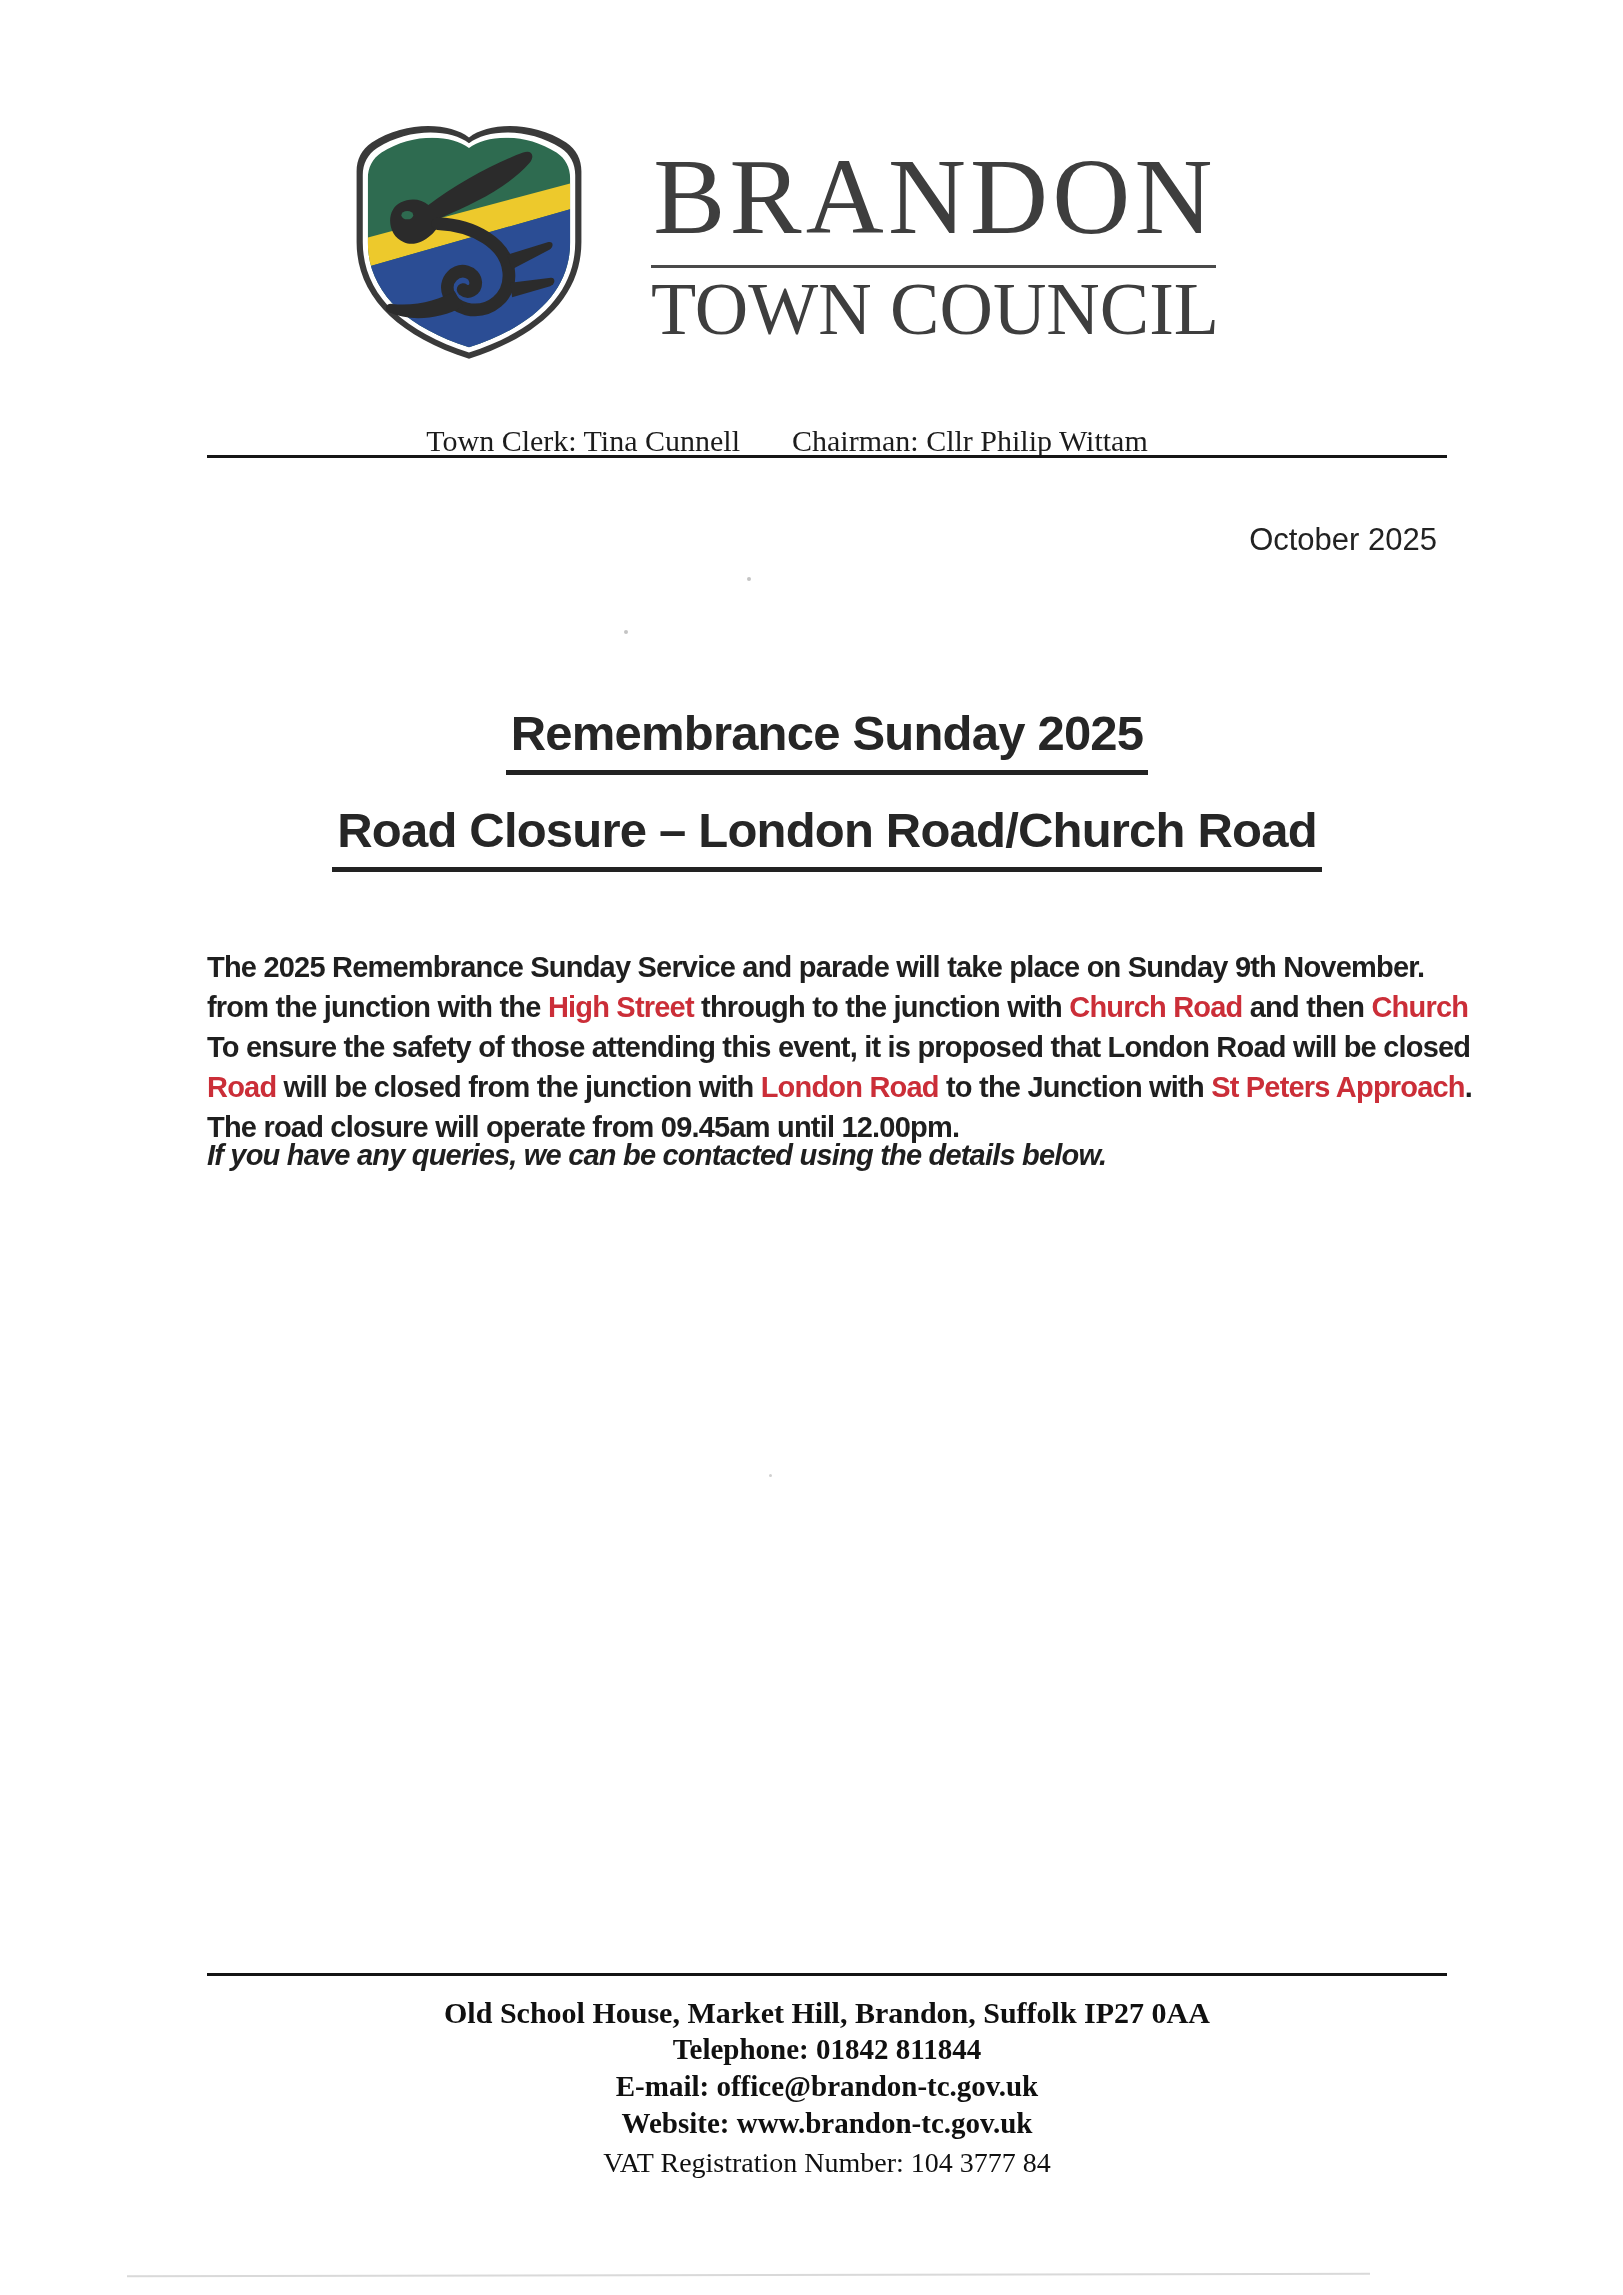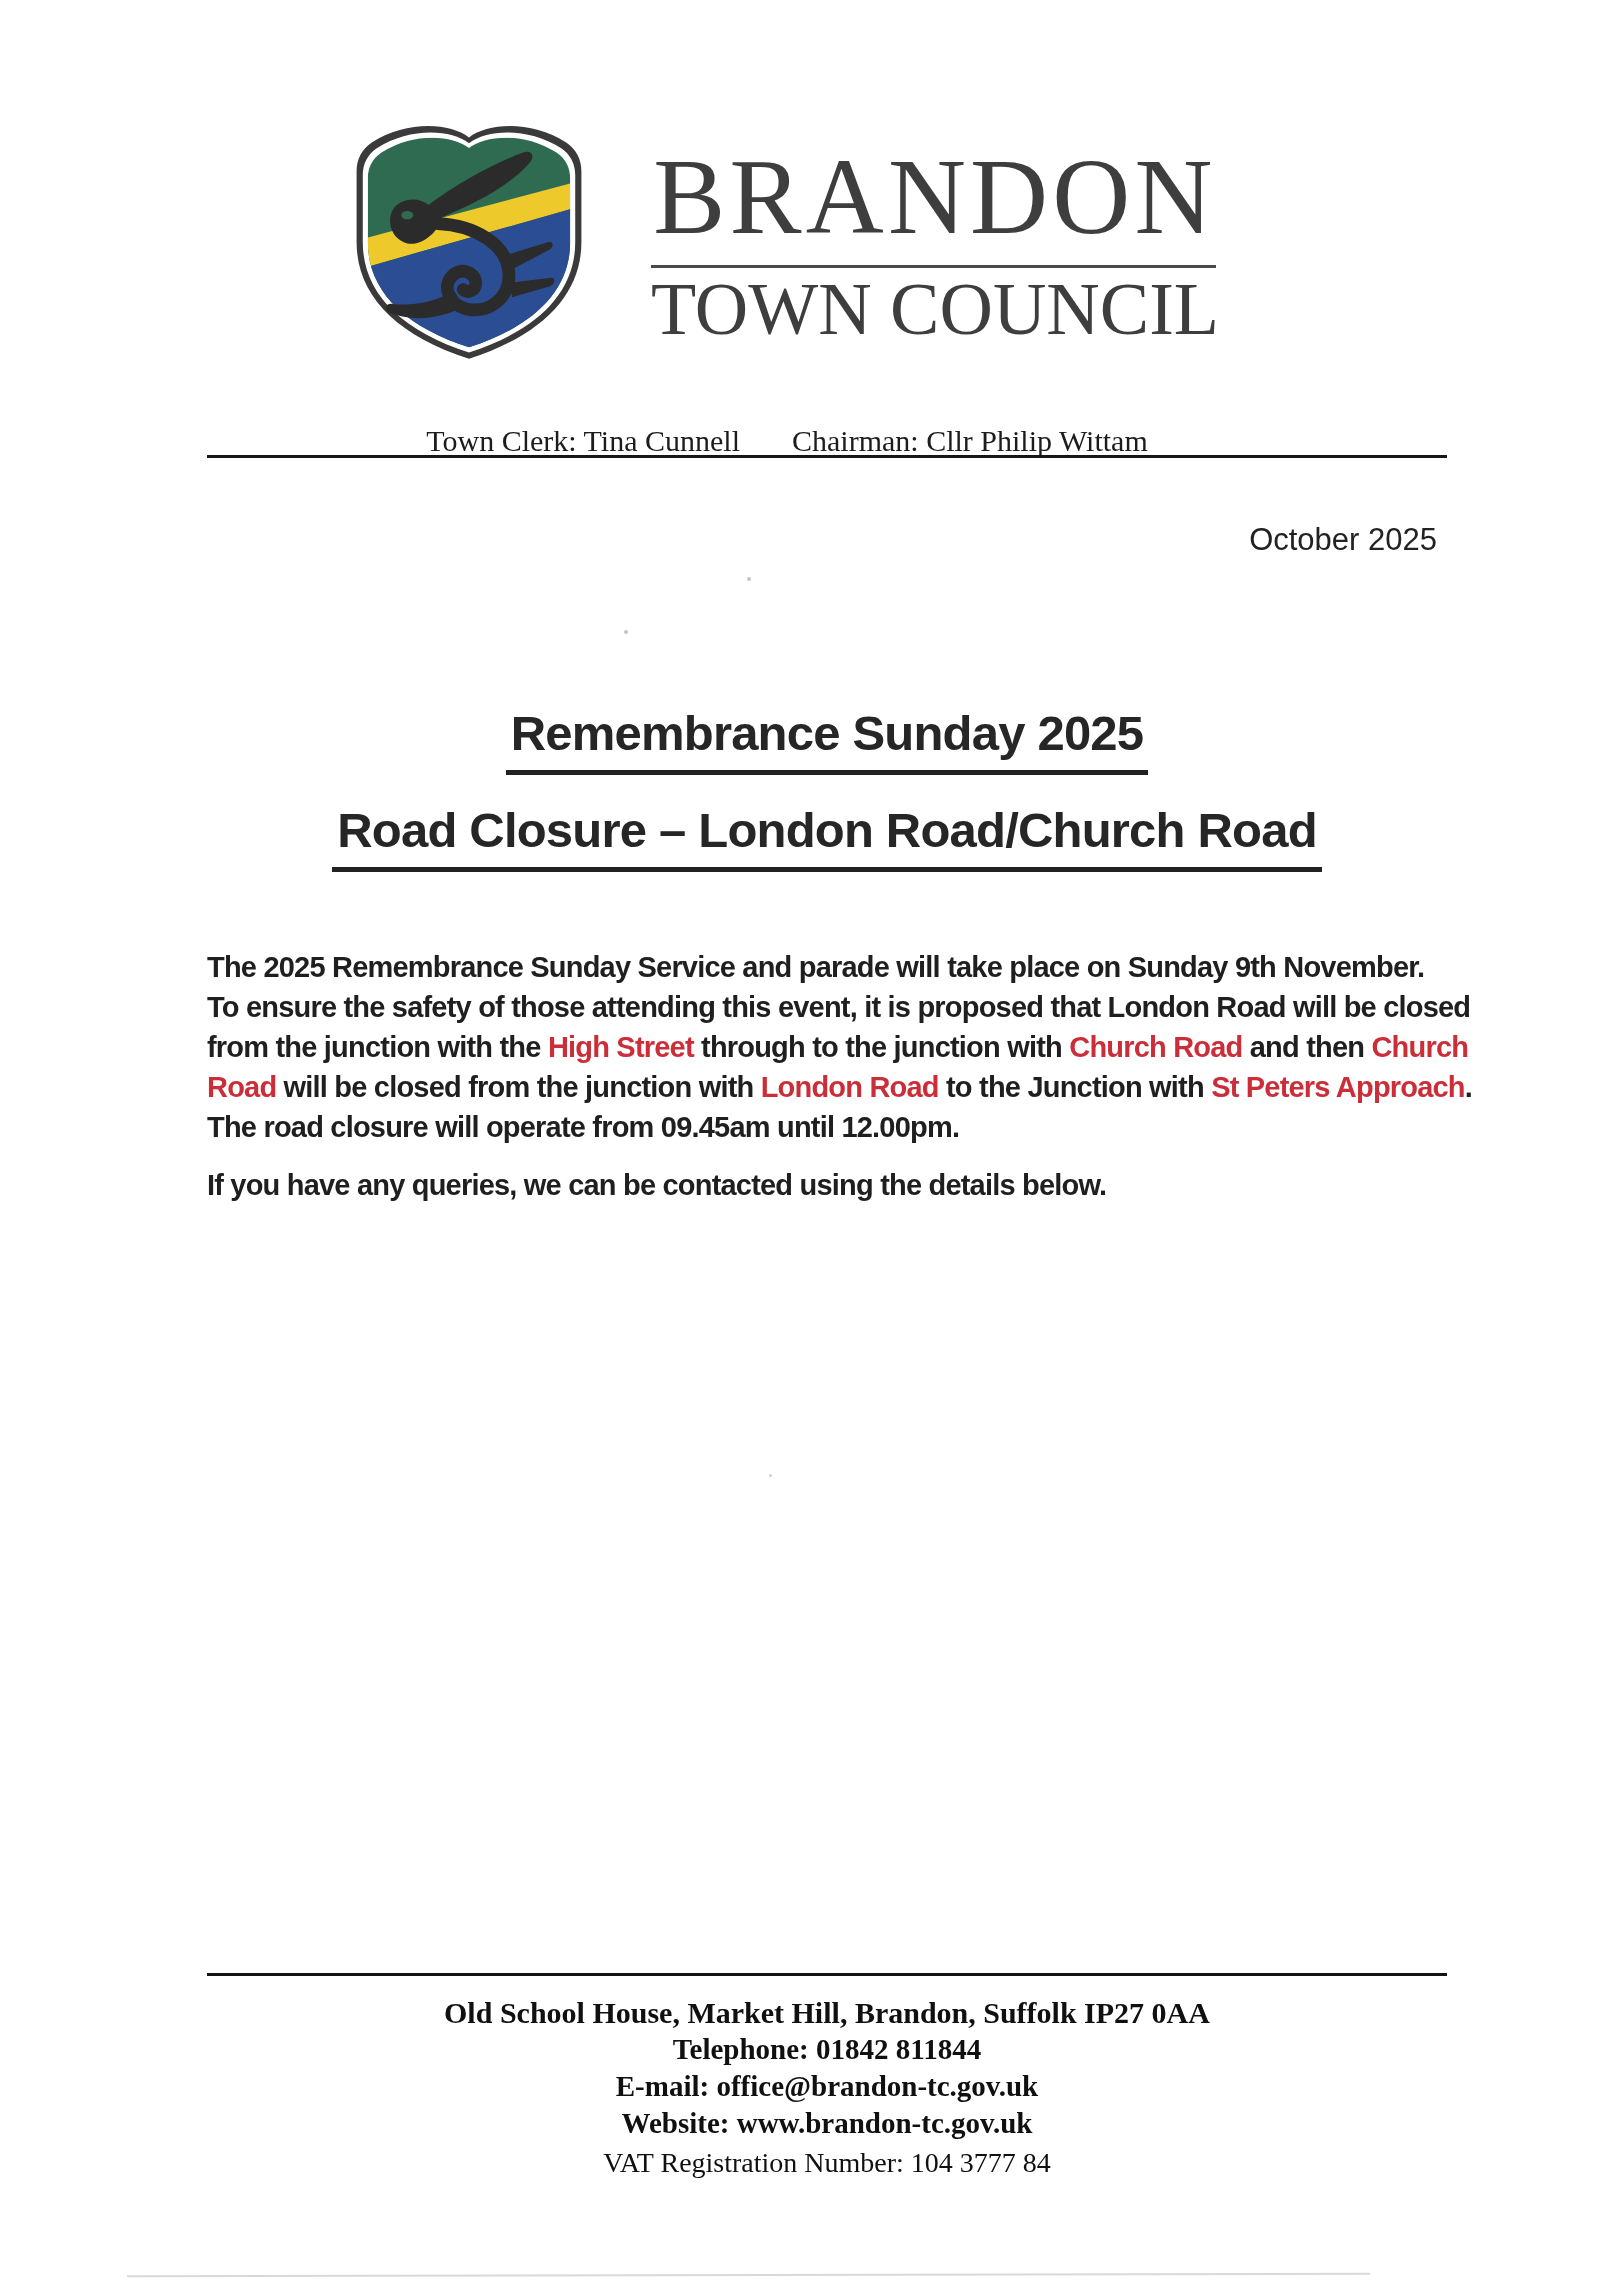--- a/index.html
+++ b/index.html
@@ -48,21 +48,21 @@
   .title.t2{top:806px;}
 
   
   .para{
     position:absolute;left:207px;width:1268px;
     font-size:29px;font-weight:700;letter-spacing:-0.8px;color:#1f1f1f;
   }
   .para .line{line-height:40px;white-space:nowrap;}
   .para .red, .para span.red{color:#cb2e38;}
   .p1{top:947px;}
-  .p2{top:1165px;line-height:40px;}
+  .p2{top:1135px;line-height:40px;font-style:italic;}
 
   
   .footer-rule{position:absolute;left:207px;top:1973px;width:1240px;height:3.4px;background:#141414;}
   .footer{
     position:absolute;left:207px;top:1978px;width:1240px;text-align:center;
     font-family:"Liberation Serif", serif;color:#101010;
   }
   .footer div{line-height:37px;white-space:nowrap;}
   .f-address{font-size:30px;font-weight:700;margin-top:16px;}
   .f-tel,.f-email,.f-web{font-size:29px;font-weight:700;}
@@ -115,22 +115,22 @@
 
 <div class="title t1">
   <span class="u">Remembrance Sunday 2025</span>
 </div>
 <div class="title t2">
   <span class="u">Road Closure – London Road/Church Road</span>
 </div>
 
 <div class="para p1">
     <div class="line"><span>The 2025 Remembrance Sunday Service and parade will take place on Sunday 9th November.</span></div>
+    <div class="line"><span>from the junction with the </span><span class="red">High Street</span><span> through to the junction with </span><span class="red">Church Road</span><span> and then </span><span class="red">Church</span></div>
     <div class="line"><span>To ensure the safety of those attending this event, it is proposed that London Road will be closed</span></div>
-    <div class="line"><span>from the junction with the </span><span class="red">High Street</span><span> through to the junction with </span><span class="red">Church Road</span><span> and then </span><span class="red">Church</span></div>
     <div class="line"><span class="red">Road</span><span> will be closed from the junction with </span><span class="red">London Road</span><span> to the Junction with </span><span class="red">St Peters Approach</span><span>.</span></div>
     <div class="line"><span>The road closure will operate from 09.45am until 12.00pm.</span></div>
   </div>
 <div class="para p2">If you have any queries, we can be contacted using the details below.</div>
 
 <div class="footer-rule"></div>
 <div class="footer">
   <div class="f-address">Old School House, Market Hill, Brandon, Suffolk IP27 0AA</div>
   <div class="f-tel">Telephone: 01842 811844</div>
   <div class="f-email">E-mail: office@brandon-tc.gov.uk</div>

